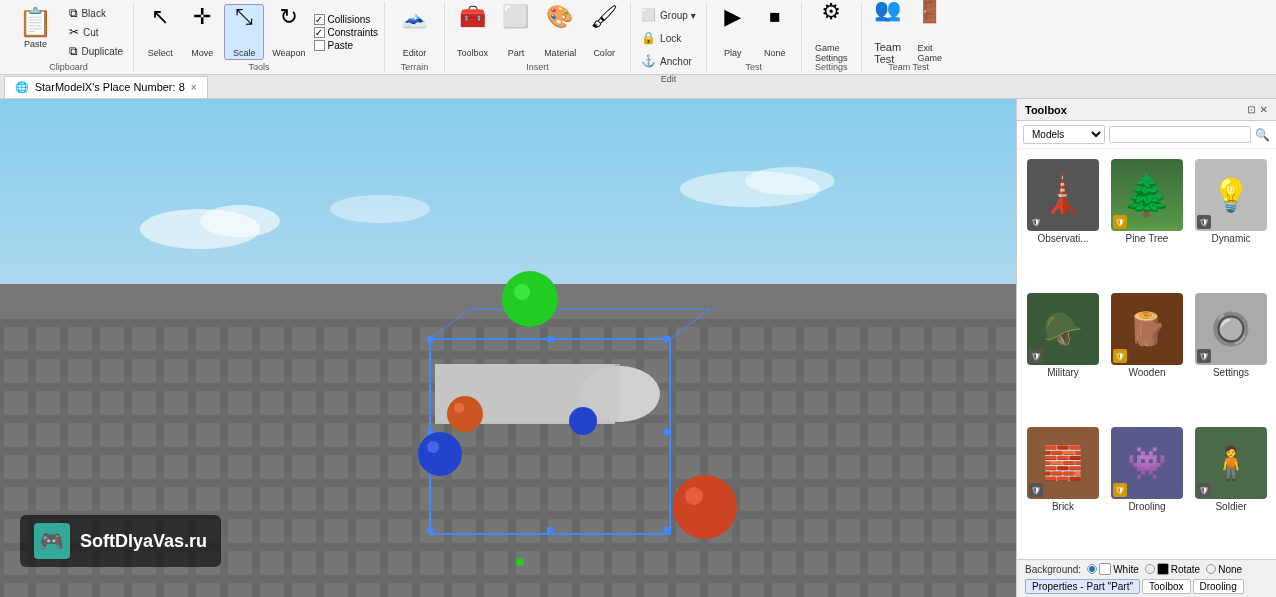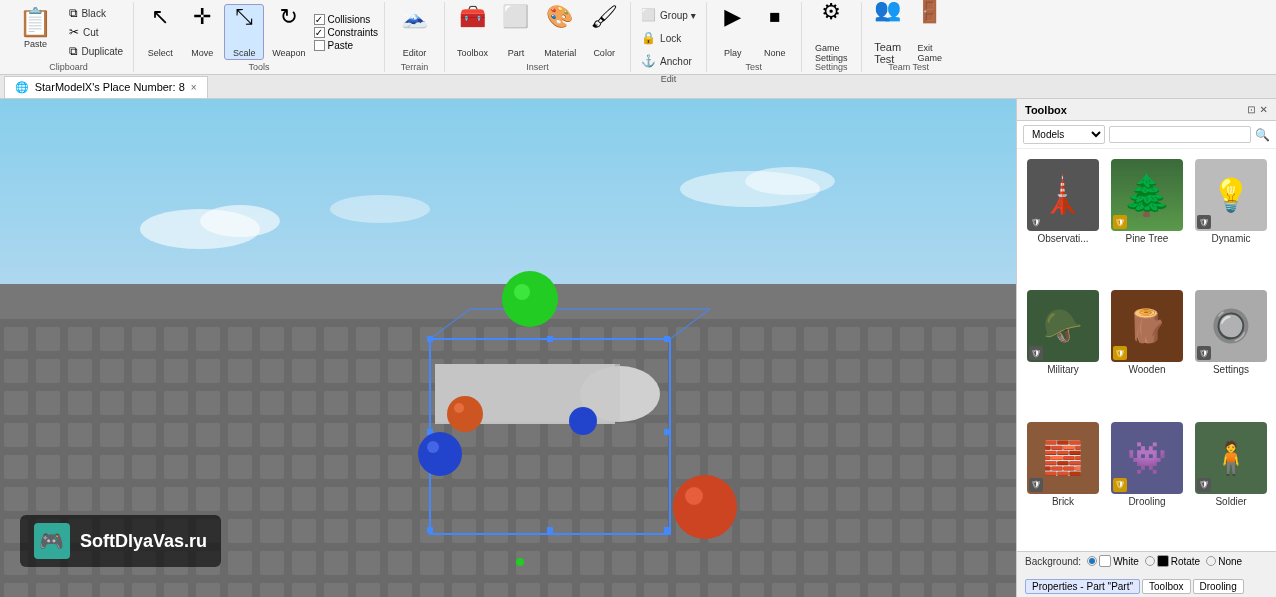--- a/index.html
+++ b/index.html
@@ -54,21 +54,21 @@
     .toolbox-suggestions { padding: 4px 8px; font-size: 10px; color: #555; border-bottom: 1px solid #eee; }
     .toolbox-suggestions a { color: #0066cc; text-decoration: none; cursor: pointer; }
 
     .toolbox-grid { display: grid; grid-template-columns: repeat(3, 1fr); gap: 4px; padding: 6px; overflow-y: auto; flex: 1; }
     .toolbox-item { display: flex; flex-direction: column; align-items: center; cursor: pointer; border-radius: 3px; padding: 4px; }
     .toolbox-item-img { width: 72px; height: 72px; border-radius: 4px; overflow: hidden; position: relative; }
     .toolbox-item-label { font-size: 10px; text-align: center; margin-top: 2px; color: #333; }
     .shield-badge { position: absolute; bottom: 2px; left: 2px; width: 14px; height: 14px; background: #555; border-radius: 2px; display: flex; align-items: center; justify-content: center; font-size: 8px; color: white; }
     .shield-gold { background: #cc9900; }
 
-    .toolbox-bottom { border-top: 1px solid #ccc; background: #f0f0f0; padding: 3px 8px; display: flex; flex-direction: column; gap: 12px; }
+    .toolbox-bottom { border-top: 1px solid #ccc; background: #f0f0f0; padding: 3px 8px; display: flex; flex-direction: column; gap: 4px; }
     .bg-row { display: flex; align-items: center; gap: 6px; font-size: 10px; }
     .bg-label { color: #333; }
     .bg-option { display: flex; align-items: center; gap: 2px; cursor: pointer; }
     .bg-radio { width: 10px; height: 10px; border: 1px solid #999; border-radius: 50%; display: flex; align-items: center; justify-content: center; }
     .bg-radio.selected::after { content: ''; width: 6px; height: 6px; background: #1a78c2; border-radius: 50%; }
     .bg-color { width: 12px; height: 12px; border: 1px solid #999; border-radius: 2px; }
     .props-tabs { display: flex; gap: 2px; }
     .props-tab { font-size: 10px; padding: 1px 6px; background: white; border: 1px solid #bbb; border-radius: 2px; cursor: pointer; }
     .props-tab.active { background: #e0e8ff; border-color: #99aadd; }
 

